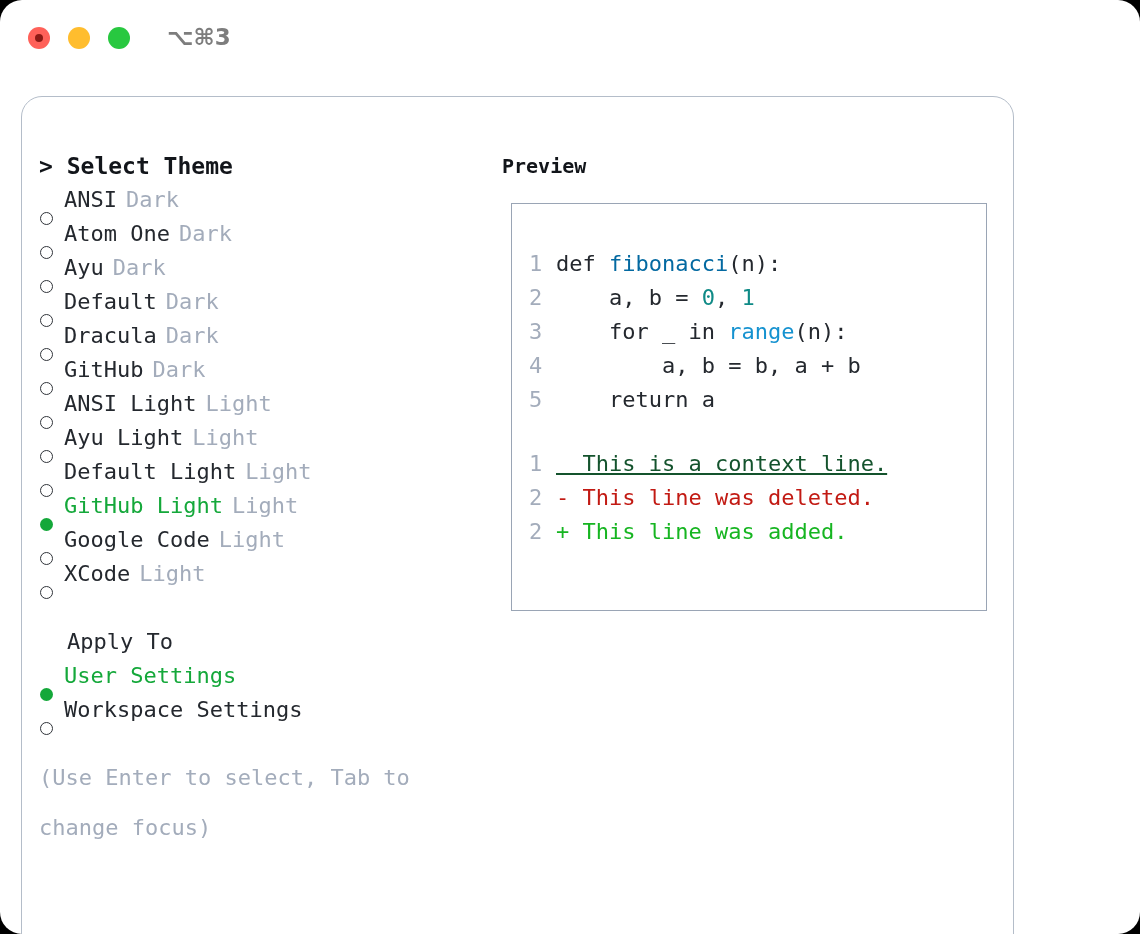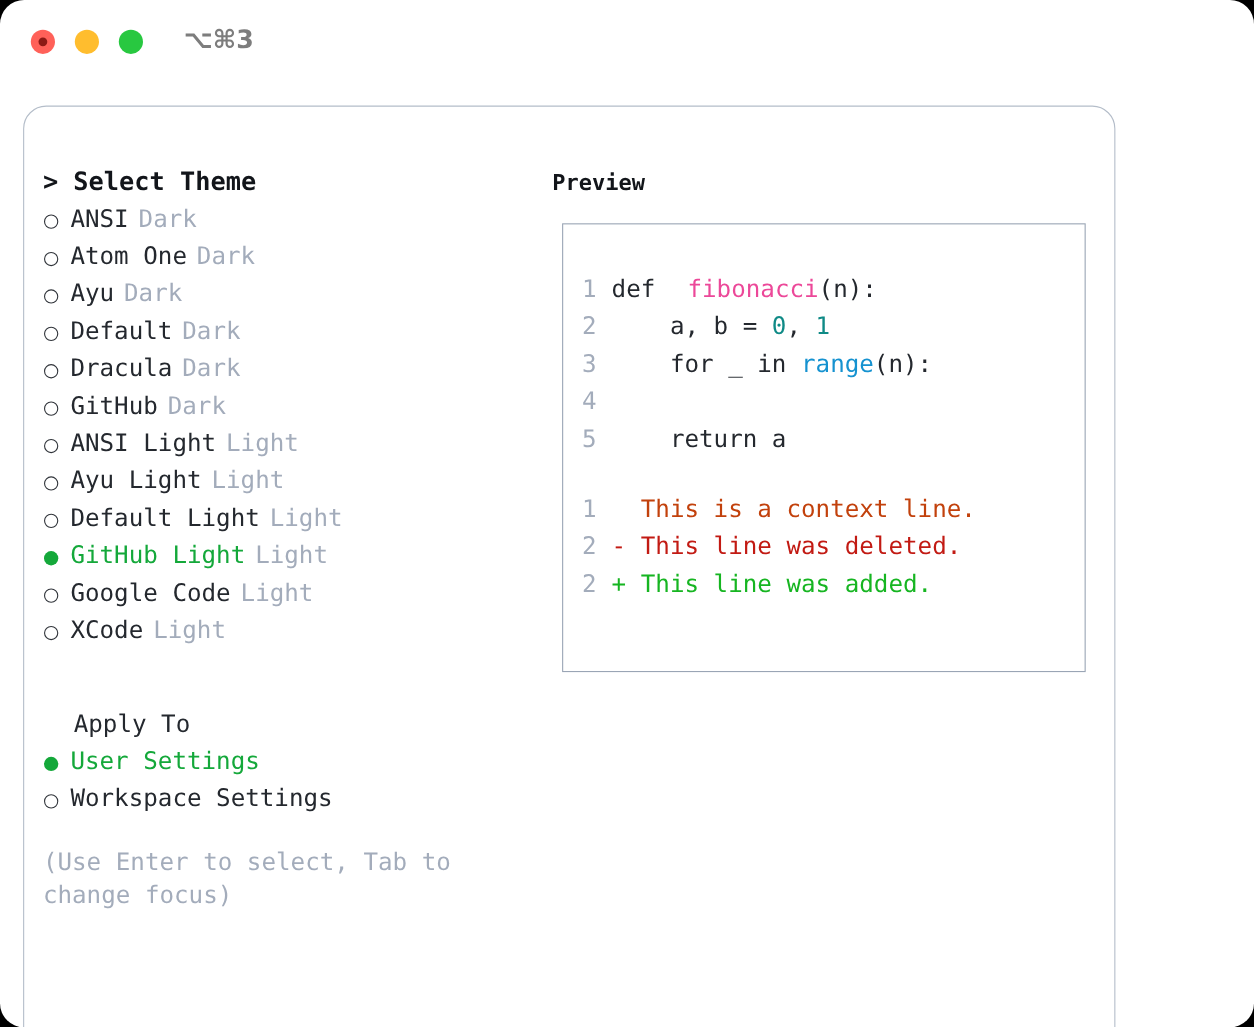--- a/index.html
+++ b/index.html
@@ -84,21 +84,21 @@
   .list-heading {
     font-size: 23px;
     font-weight: bold;
     color: #12151a;
     line-height: 34px;
     white-space: pre;
   }
 
   .opt-row {
     display: flex;
-    align-items: flex-start;
+    align-items: center;
     height: 34px;
     line-height: 34px;
     font-size: 22px;
     white-space: pre;
   }
 
   .marker {
     display: inline-block;
     width: 25px;
     flex: 0 0 25px;
@@ -125,29 +125,28 @@
   .opt-label.sel  { color: #14a83a; }
   .opt-suffix     { color: #a3acbb; padding-left: 9px; }
 
   .group-heading {
     height: 34px;
     line-height: 34px;
     font-size: 22px;
     color: #24282e;
     padding-left: 28px;
     white-space: pre;
-    margin-top: 17px;
   }
 
   .spacer-row { height: 34px; }
 
   #hint {
     margin-top: 26px;
     font-size: 22px;
-    line-height: 30px;
+    line-height: 50px;
     color: #a3acbb;
     width: 408px;
   }
 
   
   #right-col {
     position: absolute;
     left: 480px;
     top: 52px;
     width: 500px;
@@ -191,26 +190,26 @@
     text-align: left;
     color: #a3acbb;
   }
 
   .code-body { color: #24282e; }
 
   .blank-line { height: 30px; }
 
   
   .tok-plain   { color: #24282e; text-align: right; }
-  .tok-fn      { color: #ec4899; margin-left: 16px; }
+  .tok-fn      { color: #0369a1; }
   .tok-num     { color: #0f8a86; }
   .tok-builtin { color: #1592d0; margin-top: 16px; }
 
   
-  .diff-ctx { color: #c2410c; }
+  .diff-ctx { color: #14532d; text-decoration: underline; }
   .diff-del { color: #c21a13; }
   .diff-add { color: #16b521; text-align: right; }
 </style>
 </head>
 <body>
 
 <div id="window">
 
   <div id="titlebar">
     <div class="traffic red"></div>
@@ -255,21 +254,21 @@
     <div id="right-col">
 
       <div id="preview-title">Preview</div>
 
       <div id="preview-box">
         <div id="code-area">
           <div id="code-list">
               <div class="code-line"><span class="lineno">1</span><span class="code-body"><span class="tok-plain">def </span><span class="tok-fn">fibonacci</span><span class="tok-plain">(n):</span></span></div>
               <div class="code-line"><span class="lineno">2</span><span class="code-body"><span class="tok-plain">    a, b = </span><span class="tok-num">0</span><span class="tok-plain">, </span><span class="tok-num">1</span></span></div>
               <div class="code-line"><span class="lineno">3</span><span class="code-body"><span class="tok-plain">    for _ in </span><span class="tok-builtin">range</span><span class="tok-plain">(n):</span></span></div>
-              <div class="code-line"><span class="lineno">4</span></div>
+              <div class="code-line"><span class="lineno">4</span><span class="code-body"><span class="tok-plain">        a, b = b, a + b</span></span></div>
               <div class="code-line"><span class="lineno">5</span><span class="code-body"><span class="tok-plain">    return a</span></span></div>
             </div>
           <div class="blank-line"></div>
           <div id="diff-list">
               <div class="code-line"><span class="lineno">1</span><span class="diff-ctx">  This is a context line.</span></div>
               <div class="code-line"><span class="lineno">2</span><span class="diff-del">- This line was deleted.</span></div>
               <div class="code-line"><span class="lineno">2</span><span class="diff-add">+ This line was added.</span></div>
             </div>
         </div>
       </div>

